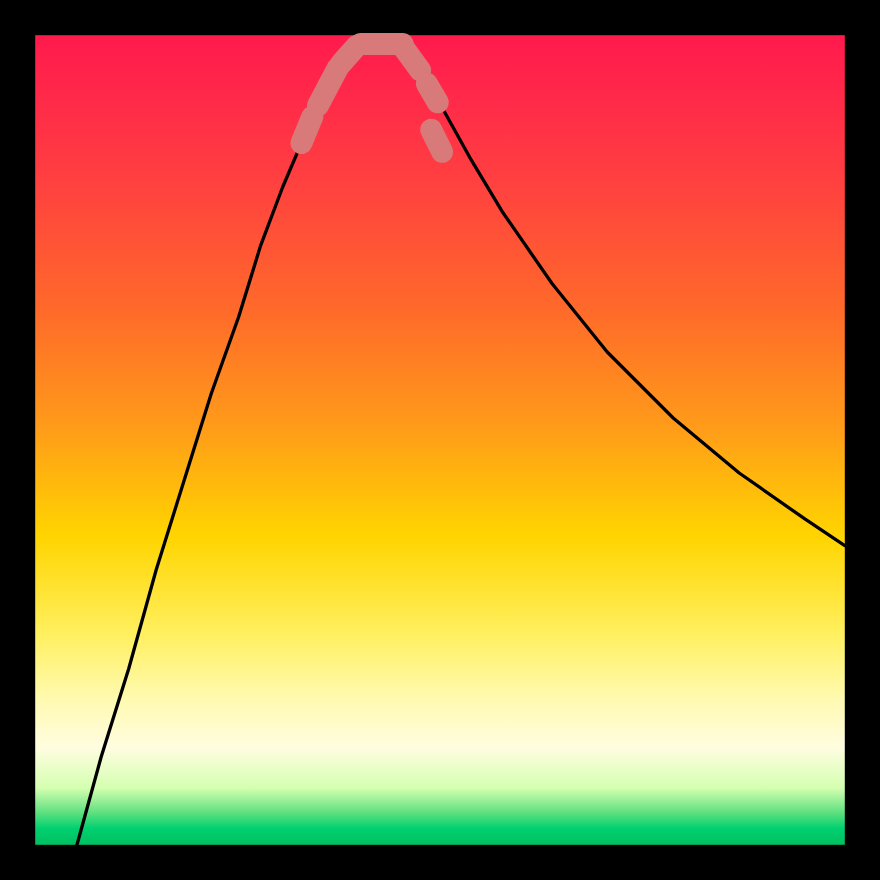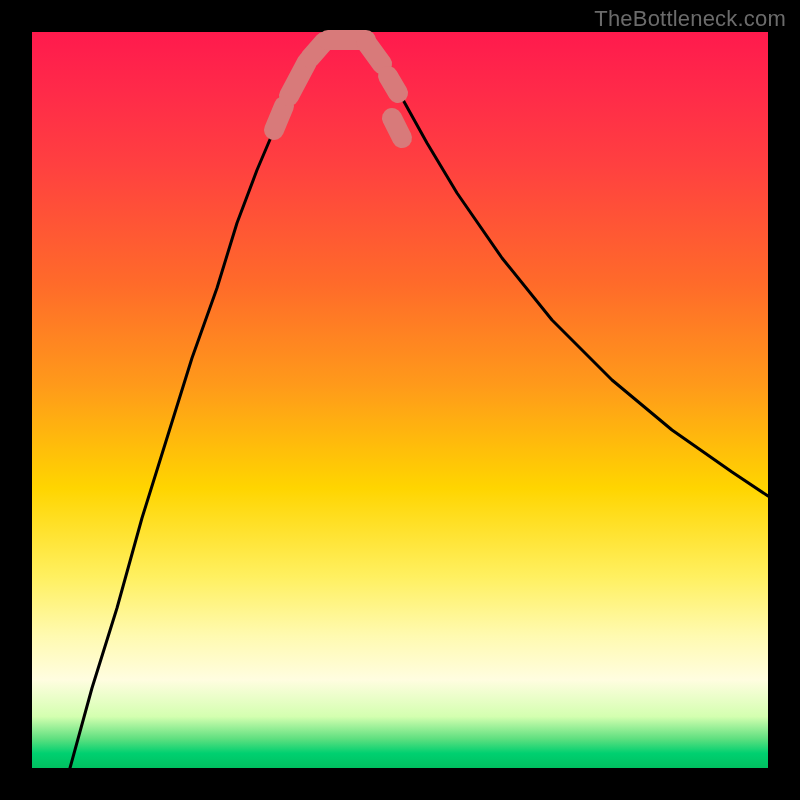--- a/index.html
+++ b/index.html
@@ -59,21 +59,20 @@
     left: 0;
     width: 736px;
     height: 736px;
     overflow: visible;
   }
 </style>
 </head>
 <body>
 
 <div class="frame">
-  <div class="watermark">TheBottleneck.com</div>
   <div class="plot">
     <svg class="curves" viewBox="0 0 736 736" preserveAspectRatio="none">
       <g id="curve-layer">
           <path d="M38 736 L60 656 L85 576 L110 486 L135 406 L160 326 L185 256 L205 191 L225 138 L245 91 L260 56 L272 36 L282 21 L290 11 L298 6" fill="none" stroke="#000000" stroke-width="3" stroke-linecap="round" stroke-linejoin="round"></path>
           <path d="M330 6 L340 16 L352 34 L370 66 L395 111 L425 161 L470 226 L520 288 L580 348 L640 398 L700 440 L736 464" fill="none" stroke="#000000" stroke-width="3" stroke-linecap="round" stroke-linejoin="round"></path>
           <path d="M298 6 L310 4 L320 4 L330 6" fill="none" stroke="#000000" stroke-width="3" stroke-linecap="round" stroke-linejoin="round"></path>
         </g>
       <g id="marker-layer">
           <line x1="242" y1="98" x2="252" y2="74" stroke="#d87a7a" stroke-width="20" stroke-linecap="round"></line>
           <line x1="257" y1="64" x2="275" y2="30" stroke="#d87a7a" stroke-width="20" stroke-linecap="round"></line>

